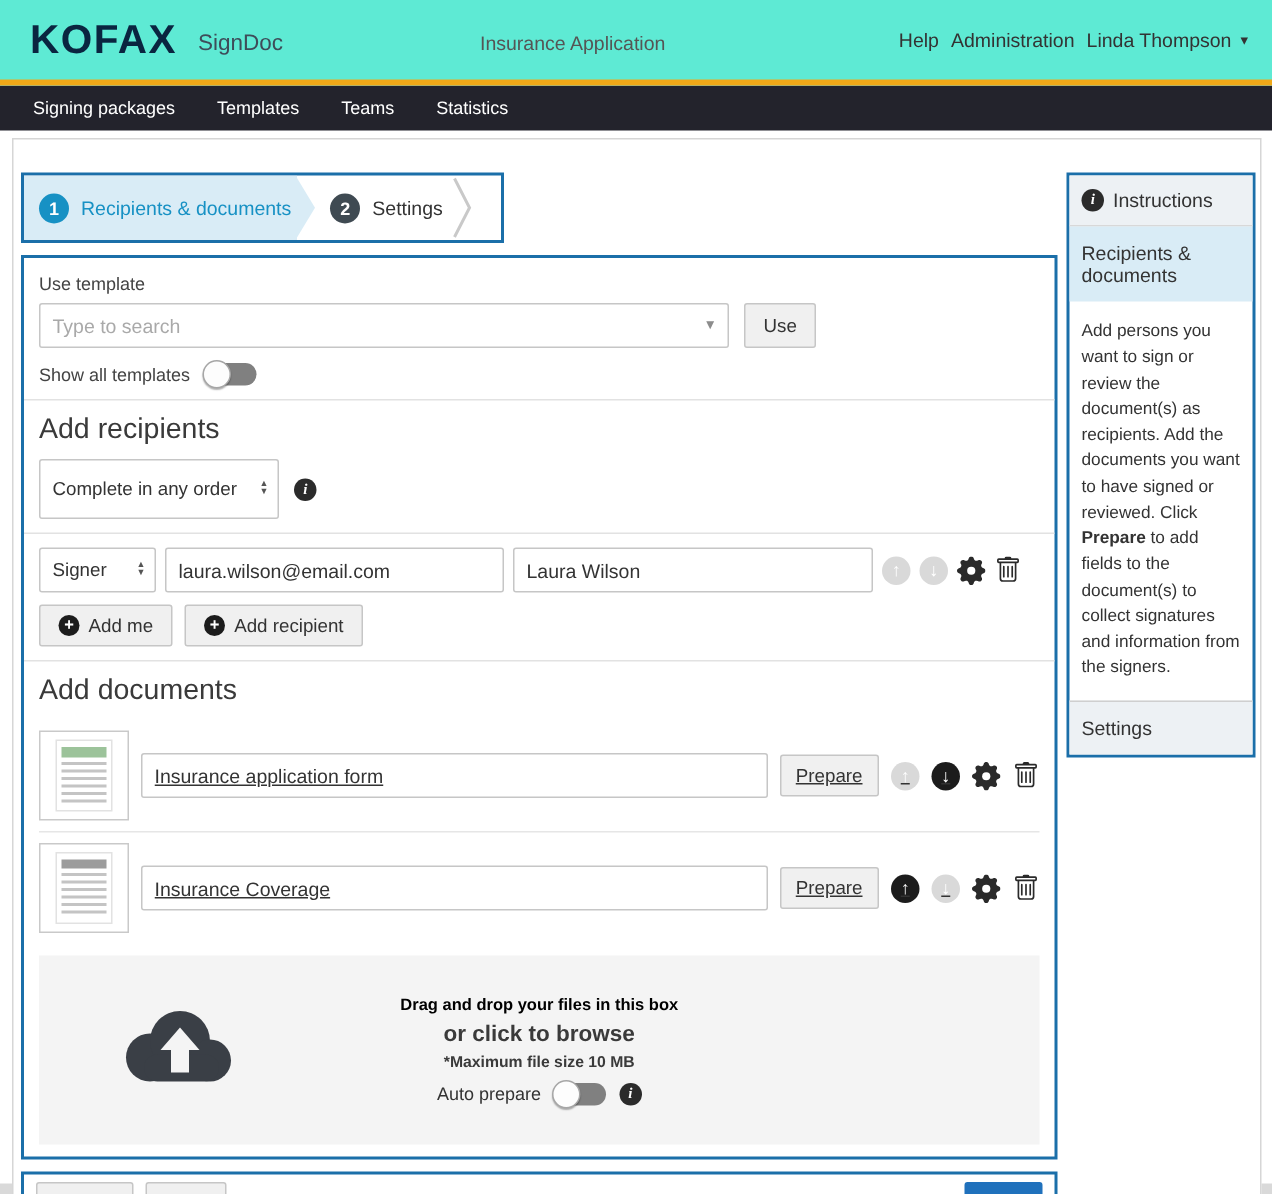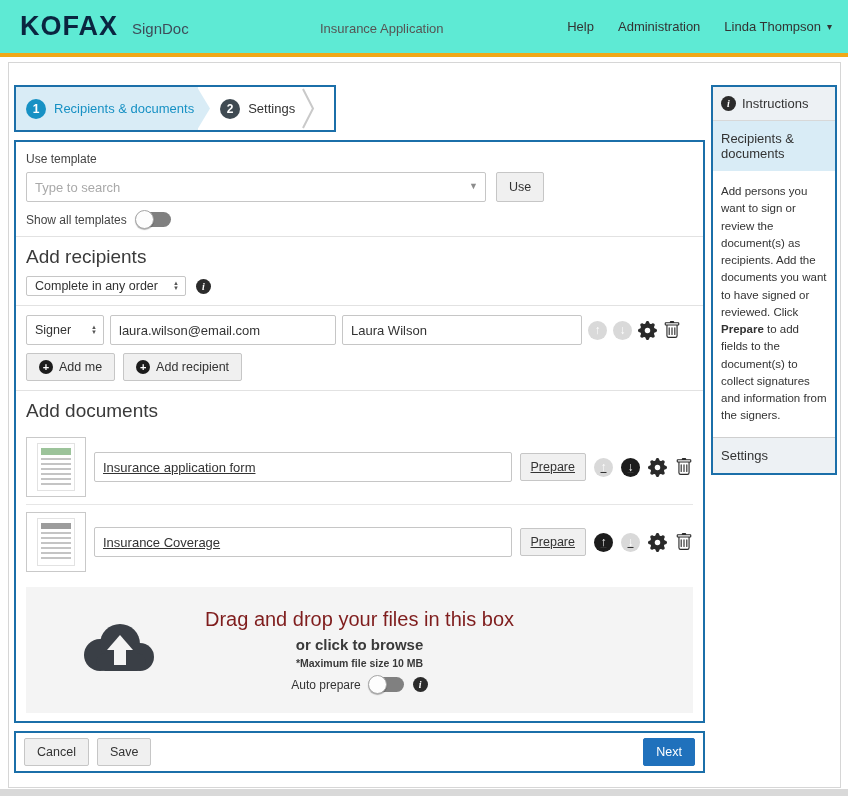--- a/index.html
+++ b/index.html
@@ -22,21 +22,21 @@
     align-items: center;
     padding: 0 16px 0 20px;
     border-bottom: 4px solid #F0A818;
   }
   .logo {
     font-size: 27px; font-weight: 800; letter-spacing: 1px;
     color: #0A2540;
   }
   .app-name { font-size: 15px; color: #3E4C59; margin-left: 14px; padding-top: 4px; }
   .doc-title { position: absolute; left: 320px; top: 21px; font-size: 13px; color: #555; }
-  .header-right { margin-left: auto; display: flex; align-items: flex-end; gap: 24px; font-size: 13px; color: #333; }
+  .header-right { margin-left: auto; display: flex; align-items: flex-end; gap: 8px; font-size: 13px; color: #333; }
   .header-link { cursor: pointer; }
   .user-menu { display: flex; align-items: center; gap: 6px; cursor: pointer; }
   .caret { font-size: 10px; color: #333; }
 
   
   .nav { height: 30px; background: #23232C; display: flex; align-items: stretch; padding-left: 8px; }
   .nav-item {
     color: #fff; font-size: 12px; display: flex; align-items: center;
     padding: 0 14px; cursor: pointer; text-decoration: none;
   }
@@ -95,21 +95,21 @@
   .toggle-row { display: flex; align-items: center; gap: 10px; margin-top: 10px; }
   .toggle { position: relative; width: 34px; height: 15px; background: #808080; border-radius: 8px; display: inline-block; cursor: pointer; flex: none; }
   .toggle-knob {
     position: absolute; left: -2px; top: -2px; width: 19px; height: 19px; border-radius: 50%;
     background: #FDFDFD; border: 1px solid #A6A6A6; box-shadow: 0 1px 1px rgba(0,0,0,.3);
   }
 
   .section-heading { font-size: 19px; font-weight: 400; color: #3A3A3A; margin: 4px 0 8px; }
 
   .select {
-    height: 20px; border: 1px solid #C6C6C6; border-radius: 2px; background: #fff;
+    height: 40px; border: 1px solid #C6C6C6; border-radius: 2px; background: #fff;
     display: inline-flex; align-items: center; justify-content: space-between;
     padding: 0 6px 0 8px; font-size: 12.5px; color: #333; cursor: pointer;
   }
   .spinner { display: flex; flex-direction: column; line-height: 5px; font-size: 6px; color: #555; margin-left: 8px; }
 
   .info-icon {
     width: 15px; height: 15px; border-radius: 50%; background: #2B2B2B; color: #fff;
     font-size: 10px; font-weight: bold; font-style: italic;
     display: inline-flex; align-items: center; justify-content: center;
     font-family: "Liberation Serif", serif; cursor: pointer; flex: none;
@@ -156,21 +156,21 @@
   .doc-name-input { width: 418px; }
   .btn-prepare { height: 28px; padding: 0 10px; }
 
   
   .dropzone {
     margin-top: 8px; height: 126px; background: #F4F4F4; position: relative;
     display: flex; flex-direction: column; align-items: center; justify-content: center;
     text-align: center; cursor: pointer;
   }
   .cloud { position: absolute; left: 44px; top: 32px; }
-  .dz-line1 { font-size: 20px; font-weight: normal; color: #7f1d1d; }
+  .dz-line1 { font-size: 11px; font-weight: bold; color: #000000; }
   .dz-line2 { font-size: 15px; font-weight: bold; color: #3A3A3A; margin-top: 5px; }
   .dz-note  { font-size: 10.5px; font-weight: bold; color: #3A3A3A; margin-top: 4px; }
   .dz-auto  { display: flex; align-items: center; gap: 9px; margin-top: 8px; font-size: 12px; color: #333; }
 
   
   .footer-box { margin-top: 8px; width: 691px; padding: 5px 8px; display: flex; align-items: center; gap: 8px; }
   .btn-next { margin-left: auto; }
 
   
   .sidebar { width: 127px; margin: 22px 0 0 6px; align-self: flex-start; }
@@ -197,20 +197,26 @@
     <div class="header-right">
       <span class="header-link">Help</span>
       <span class="header-link">Administration</span>
       <span class="user-menu">
         <span>Linda Thompson</span>
         <span class="caret">▾</span>
       </span>
     </div>
   </div>
 
+  <div class="nav">
+    <a class="nav-item">Signing packages</a>
+    <a class="nav-item">Templates</a>
+    <a class="nav-item">Teams</a>
+    <a class="nav-item">Statistics</a>
+  </div>
 
   <div class="main-panel">
     <div class="left-col">
 
       <div class="wizard anno-box">
         <div class="step step-1">
           <span class="step-circle">1</span>
           <span>Recipients &amp; documents</span>
         </div>
         <svg class="step-arrow" width="13" height="43">

